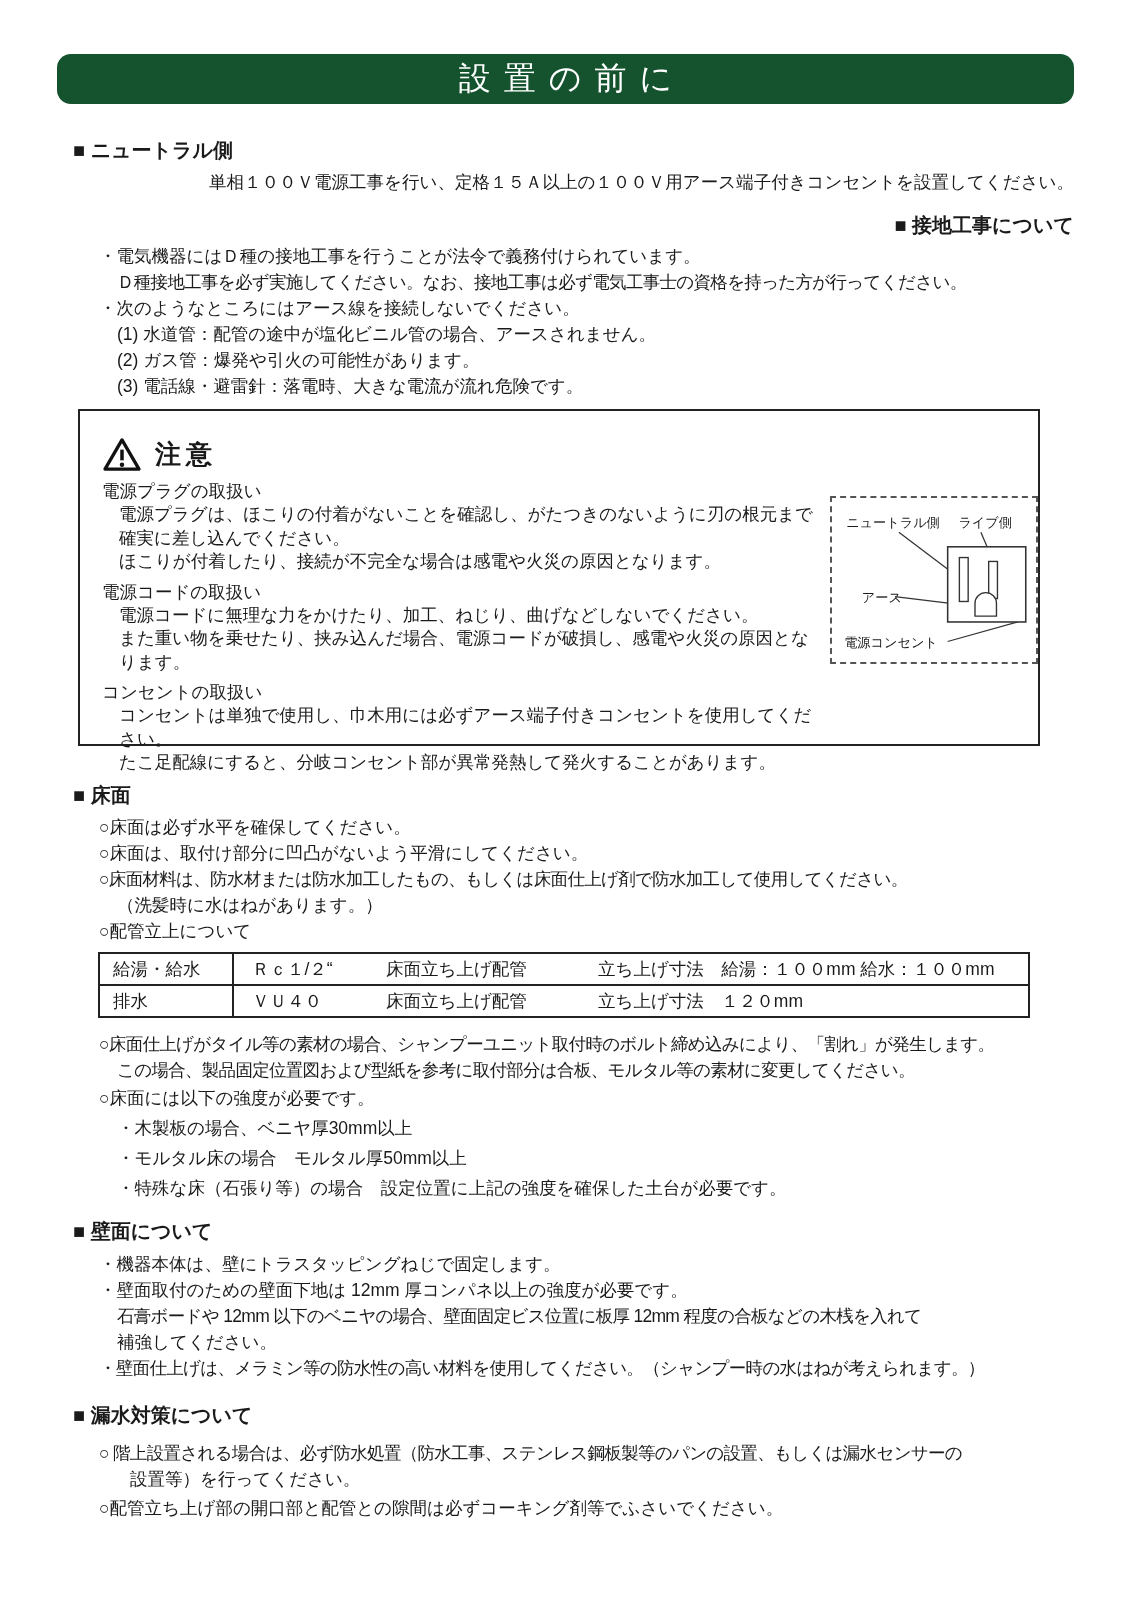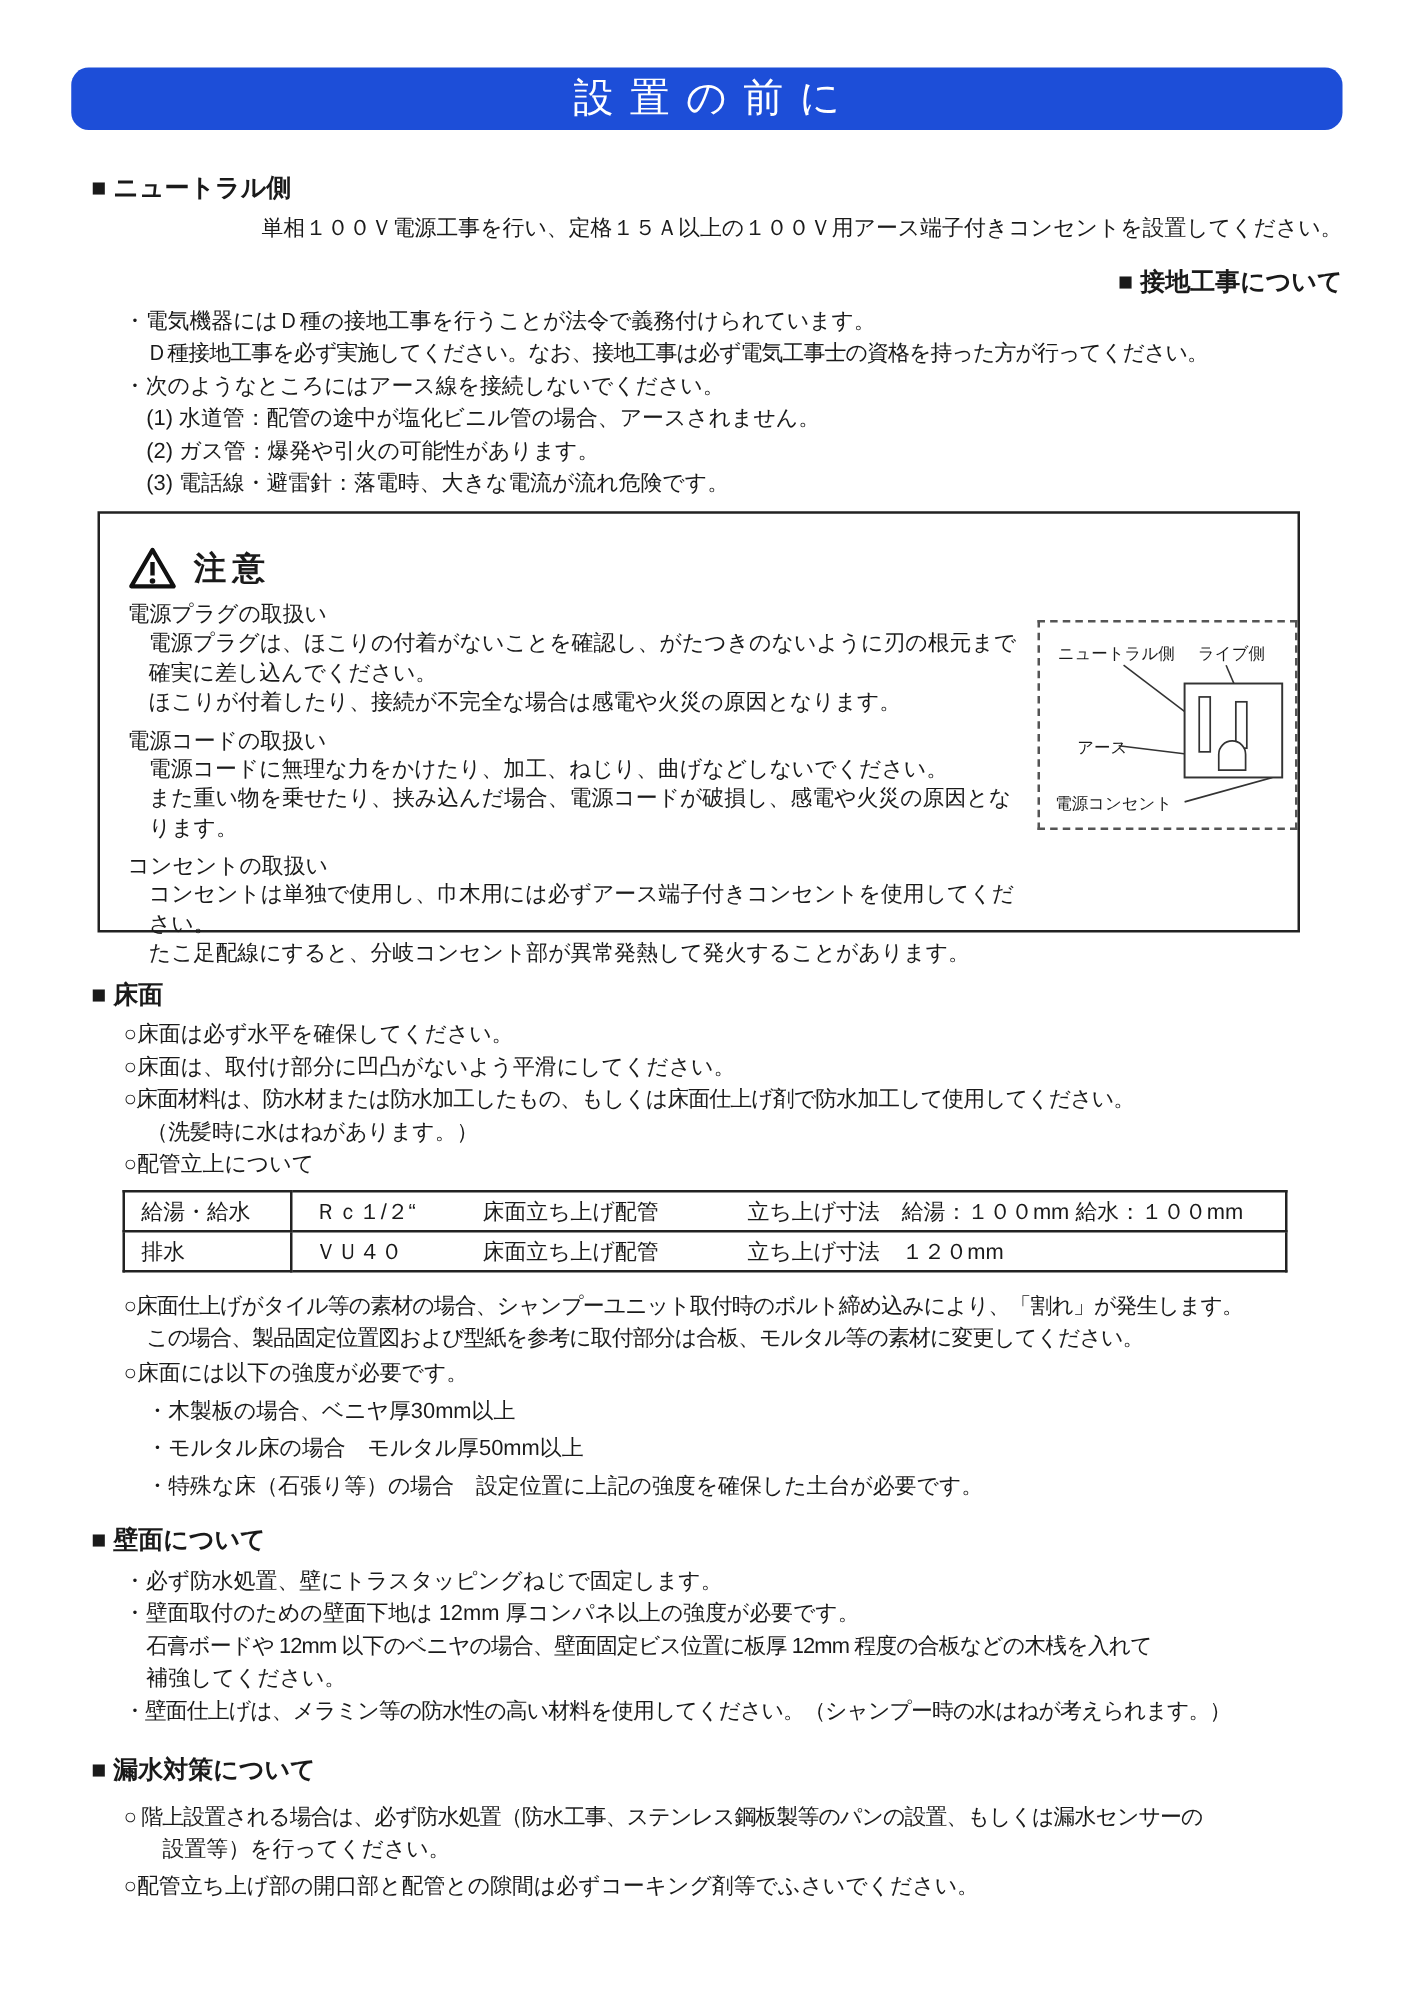--- a/index.html
+++ b/index.html
@@ -7,21 +7,21 @@
   body {
     width:1131px; height:1600px;
     font-family:"Liberation Sans", sans-serif;
     color:#1a1a1a;
     overflow:hidden;
   }
   .page { padding:54px 57px 0 57px; width:1131px; }
 
   
   .header-bar {
-    height:50px; background:#1d4ed8; border-radius:14px;
+    height:50px; background:#14532d; border-radius:14px;
     display:flex; align-items:center; justify-content:center;
   }
   .header-title {
     color:#ffffff; font-size:32px; font-weight:500;
     letter-spacing:13px; padding-left:13px; 
   }
 
   
   .sec-heading { font-size:20px; font-weight:700; margin-left:16px; white-space:nowrap; }
   .t  { font-size:17.5px; line-height:26px; white-space:nowrap; }
@@ -198,21 +198,21 @@
     <div class="t i1 tight">○床面仕上げがタイル等の素材の場合、シャンプーユニット取付時のボルト締め込みにより、「割れ」が発生します。</div>
     <div class="t i2 tight">この場合、製品固定位置図および型紙を参考に取付部分は合板、モルタル等の素材に変更してください。</div>
     <div class="t i1 lh30">○床面には以下の強度が必要です。</div>
     <div class="t i2 lh30">・木製板の場合、ベニヤ厚30mm以上</div>
     <div class="t i2 lh30">・モルタル床の場合　モルタル厚50mm以上</div>
     <div class="t i2 lh30">・特殊な床（石張り等）の場合　設定位置に上記の強度を確保した土台が必要です。</div>
   </div>
 
   <div class="sec-heading mt-wall">■ 壁面について</div>
   <div class="mt-wlist">
-    <div class="t i1">・必ず防水処置、壁にトラスタッピングねじで固定します。</div>
+    <div class="t i1">・機器本体は、壁にトラスタッピングねじで固定します。</div>
     <div class="t i1">・壁面取付のための壁面下地は 12mm 厚コンパネ以上の強度が必要です。</div>
     <div class="t i2 tight">石膏ボードや 12mm 以下のベニヤの場合、壁面固定ビス位置に板厚 12mm 程度の合板などの木桟を入れて</div>
     <div class="t i2">補強してください。</div>
     <div class="t i1 tight">・壁面仕上げは、メラミン等の防水性の高い材料を使用してください。（シャンプー時の水はねが考えられます。）</div>
   </div>
 
   <div class="sec-heading mt-leak">■ 漏水対策について</div>
   <div class="mt-llist">
     <div class="t i1 tight">○ 階上設置される場合は、必ず防水処置（防水工事、ステンレス鋼板製等のパンの設置、もしくは漏水センサーの</div>
     <div class="t i3">設置等）を行ってください。</div>

